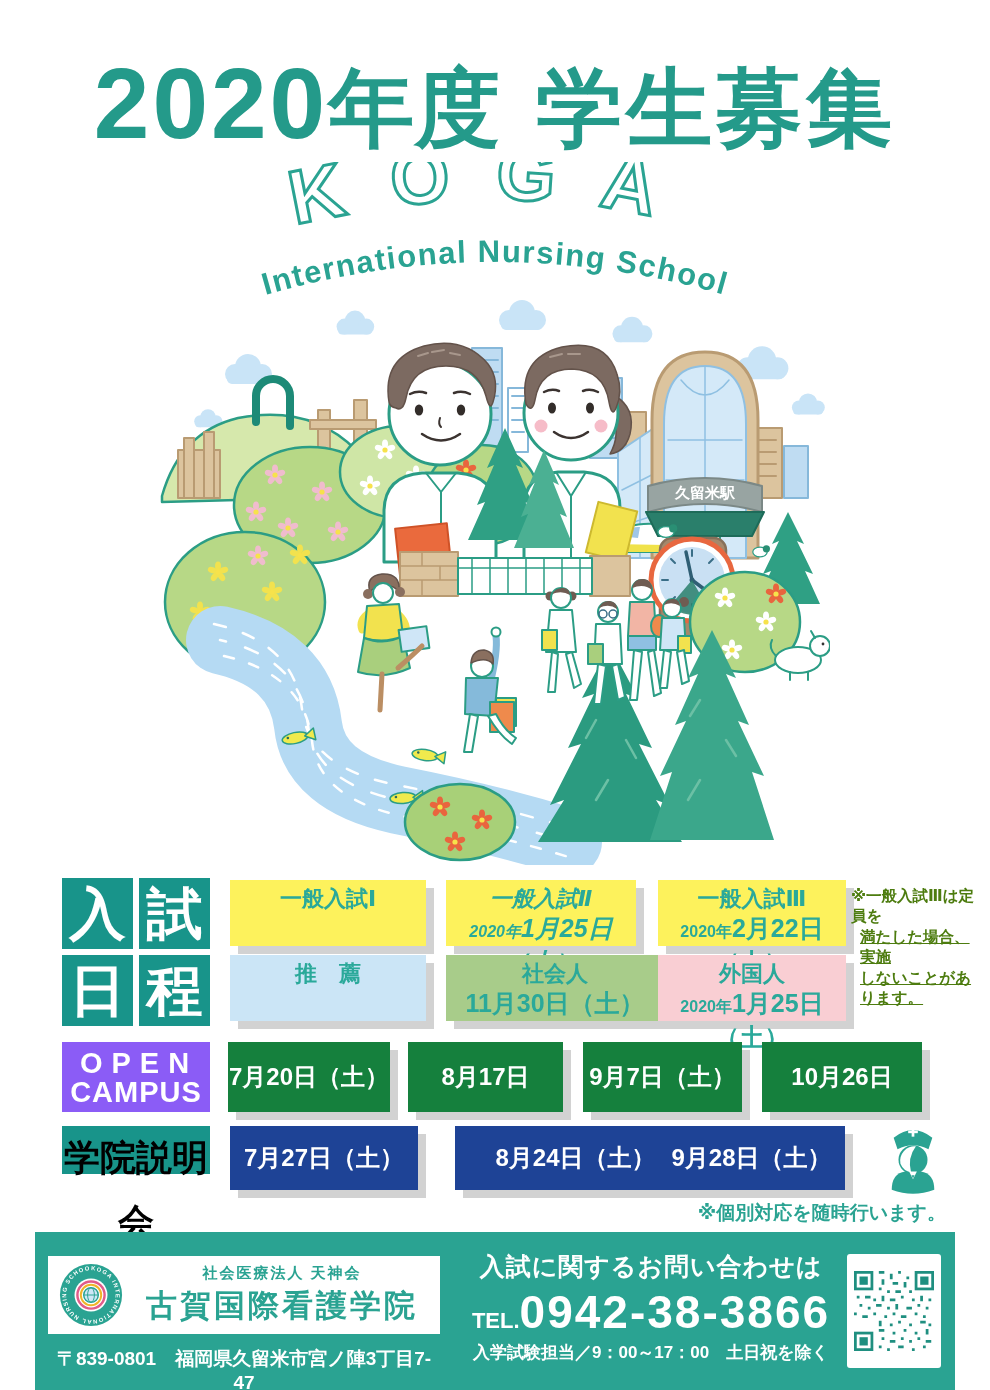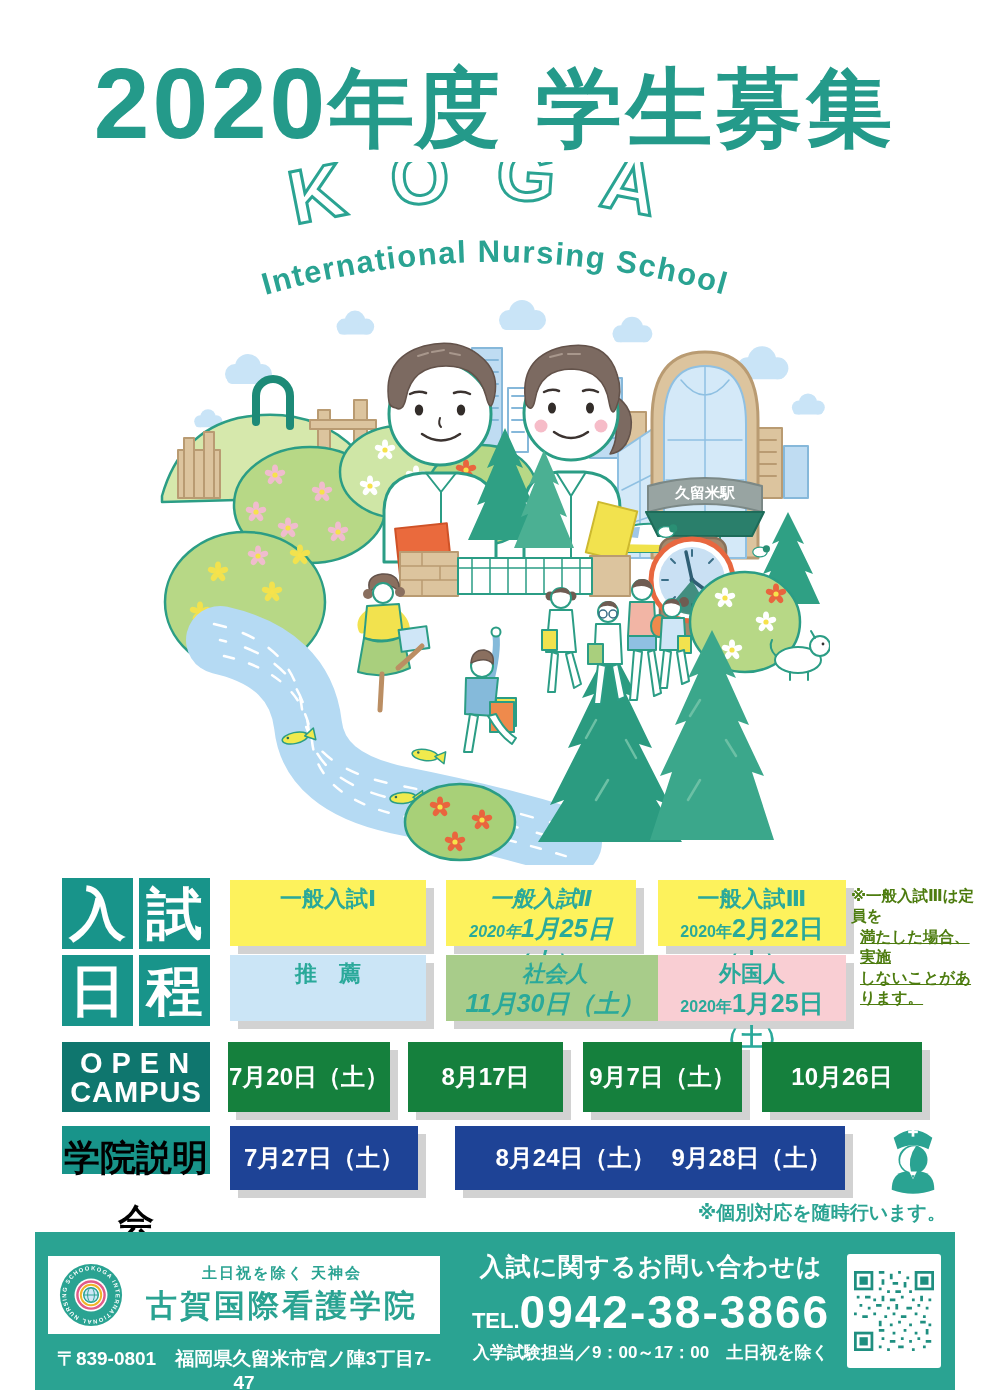--- a/index.html
+++ b/index.html
@@ -19,21 +19,21 @@
   .box{position:absolute;height:66px;text-align:center;box-shadow:8px 8px 0 #d2d2d2;box-sizing:border-box;padding-top:5px;}
   .box .nm{font-size:22px;font-weight:bold;color:#2aa99a;line-height:28px;}
   .box .dt{font-size:25px;font-weight:bold;color:#2aa99a;line-height:30px;}
   .box .yr{font-size:16px;}
   .yellow{background:#fdf25c;}
   .lblue{background:#cbe5f6;}
   .green{background:#a8cc8a;}
   .pink{background:#f9ced3;}
   .note{position:absolute;left:851px;top:886px;width:134px;color:#4d7c0f;font-size:15.5px;font-weight:bold;line-height:1.32;}
   .note div:nth-child(2),.note div:nth-child(3){padding-left:9px;text-decoration:underline;}
-  .oc-head{position:absolute;left:62px;top:1042px;width:148px;height:70px;background:#0f766e;color:#fff;font-weight:bold;text-align:center;box-sizing:border-box;padding-top:7px;}
+  .oc-head{position:absolute;left:62px;top:1042px;width:148px;height:70px;background:#8b5cf6;color:#fff;font-weight:bold;text-align:center;box-sizing:border-box;padding-top:7px;}
   .oc1{font-size:29px;letter-spacing:9px;line-height:29px;margin-left:6px;}
   .oc2{font-size:29px;letter-spacing:1px;line-height:29px;}
   .obox{position:absolute;top:1042px;height:70px;background:#15803d;color:#fff;font-size:24px;font-weight:bold;text-align:center;line-height:70px;box-shadow:8px 8px 0 #d2d2d2;}
   .gk-head{position:absolute;left:62px;top:1126px;width:148px;height:48px;background:#18948a;color:#000000;font-size:36px;font-weight:bold;text-align:center;line-height:64px;}
   .bbox{position:absolute;top:1126px;height:64px;background:#1e4396;color:#fff;font-size:24px;font-weight:bold;text-align:center;line-height:64px;box-shadow:8px 8px 0 #d2d2d2;}
   .nurse-ic{position:absolute;left:884px;top:1118px;}
   .snote{position:absolute;left:640px;top:1200px;width:306px;text-align:right;color:#2aa392;font-size:19px;font-weight:bold;}
   
   .footer{position:absolute;left:35px;top:1232px;width:920px;height:158px;background:#2aa392;}
   .logo-card{position:absolute;left:13px;top:24px;width:392px;height:78px;background:#fff;display:flex;align-items:center;padding-left:10px;box-sizing:border-box;}
@@ -369,21 +369,21 @@
   </div>
   <div class="note">
     <div>※一般入試Ⅲは定員を</div>
     <div>満たした場合、実施</div>
     <div>しないことがあります。</div>
   </div>
 
   <div class="box lblue" style="left:230px;top:955px;width:196px;">
     <div class="nm">推　薦</div>
   </div>
-  <div class="box green" style="left:446px;top:955px;width:218px;font-style:italic;">
+  <div class="box green" style="left:446px;top:955px;width:218px;">
     <div class="nm">社会人</div>
     <div class="dt"><span class="yr"></span><span>11月30日（土）</span></div>
   </div>
   <div class="box pink" style="left:658px;top:955px;width:188px;">
     <div class="nm">外国人</div>
     <div class="dt"><span class="yr">2020年</span><span>1月25日（土）</span></div>
   </div>
 
   <div class="oc-head">
     <div class="oc1">OPEN</div>
@@ -425,21 +425,21 @@
         <circle cx="34" cy="34" r="14" fill="none" stroke="#e05c8a" stroke-width="2.5"></circle>
         <circle cx="34" cy="34" r="10.5" fill="none" stroke="#f0b428" stroke-width="2"></circle>
         <circle cx="34" cy="34" r="7.5" fill="#cfe6f7" stroke="#2aa392" stroke-width="1.5"></circle>
         <ellipse cx="34" cy="34" rx="3.5" ry="7.5" fill="none" stroke="#2aa392" stroke-width="1"></ellipse>
         <path d="M26.5,34 h15" stroke="#2aa392" stroke-width="1"></path>
         <text font-size="6" font-weight="bold" fill="#ffffff" letter-spacing="1.2" font-family="Liberation Sans, sans-serif">
           <textPath href="#logoring" startOffset="0%">KOGA INTERNATIONAL NURSING SCHOOL</textPath>
         </text>
       </svg>
       <div class="logo-txt">
-        <div class="org">土日祝を除く 天神会</div>
+        <div class="org">社会医療法人 天神会</div>
         <div class="school">古賀国際看護学院</div>
       </div>
     </div>
     <div class="addr">〒839-0801　福岡県久留米市宮ノ陣3丁目7-47</div>
     <div class="contact">
       <div class="c-head">入試に関するお問い合わせは</div>
       <div class="c-tel">
         <span class="tel-l">TEL.</span><span class="tel-n">0942-38-3866</span>
       </div>
       <div class="c-hours">入学試験担当／9：00～17：00　土日祝を除く</div>

